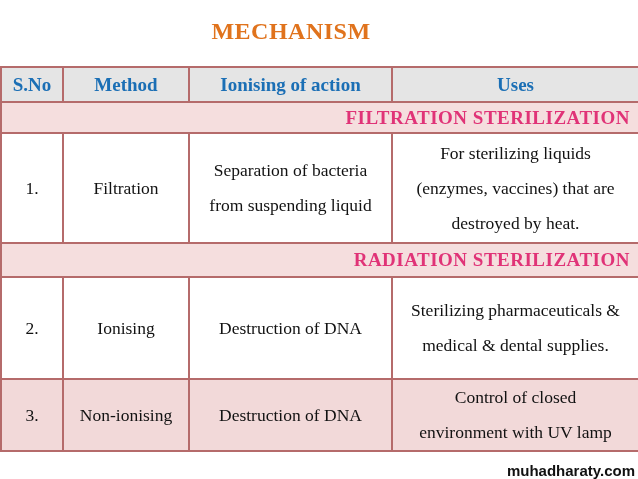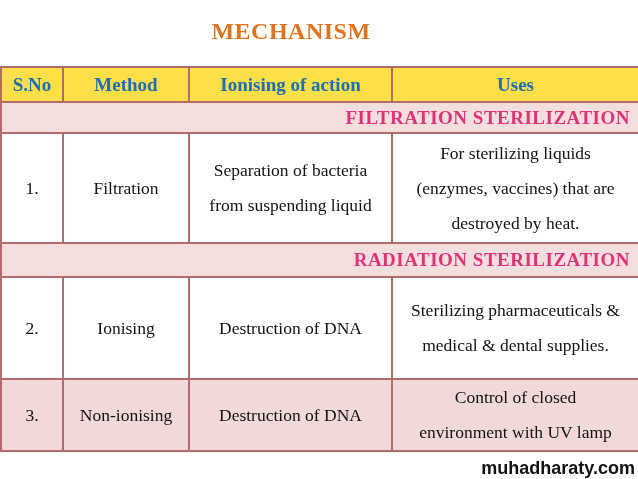--- a/index.html
+++ b/index.html
@@ -30,21 +30,21 @@
   }
   table.mech-table td, table.mech-table th {
     border: 2px solid #B56B6B;
     text-align: center;
     vertical-align: middle;
     padding: 0 8px;
     overflow: hidden;
   }
   tr.header-row th {
     height: 33px;
-    background: #fde047;
+    background: #e5e5e5;
     color: #1B6FB5;
     font-size: 19px;
     font-weight: bold;
   }
   tr.section-row td {
     background: #F5DEDE;
     color: #E03377;
     font-size: 19px;
     font-weight: bold;
     letter-spacing: 0.5px;
@@ -59,21 +59,21 @@
     white-space: pre-line;
     background: #ffffff;
   }
   tr.body-row.r1 td { height: 108px; }
   tr.body-row.r2 td { height: 100px; }
   tr.body-row.r3 td { height: 69px; background: #F2D9D9; }
   .watermark {
     position: absolute;
     right: 3px; bottom: 0px;
     font-family: "Liberation Sans", sans-serif;
-    font-size: 18px;
+    font-size: 15px;
     font-weight: bold;
     color: #111111;
     letter-spacing: 0px;
     padding-left: 22px;
   }
 </style>
 </head>
 <body>
 
 <div class="slide-title">MECHANISM</div>

